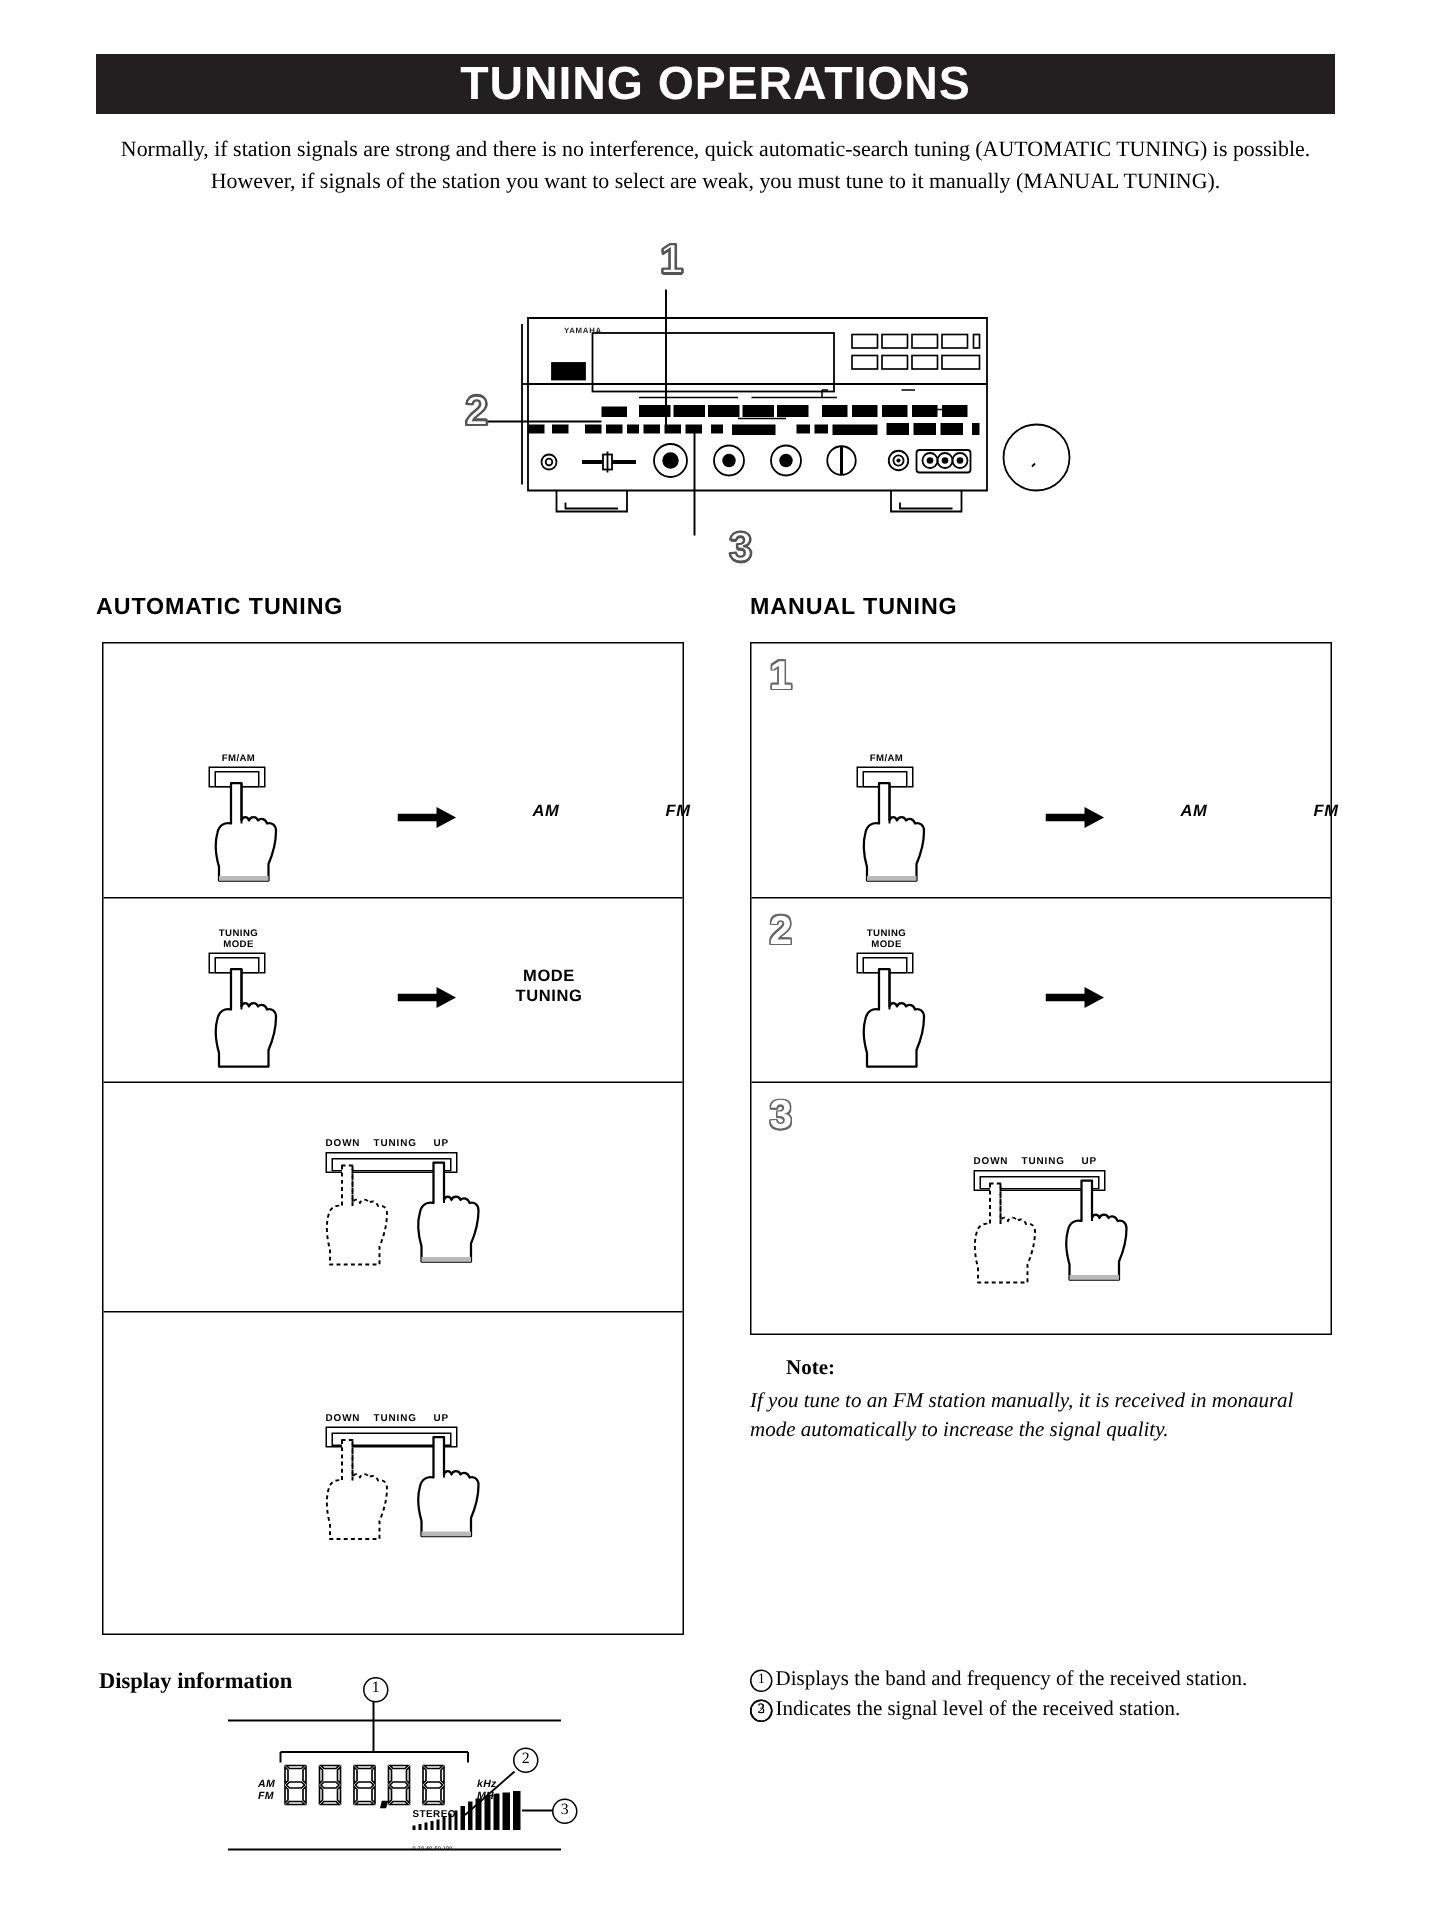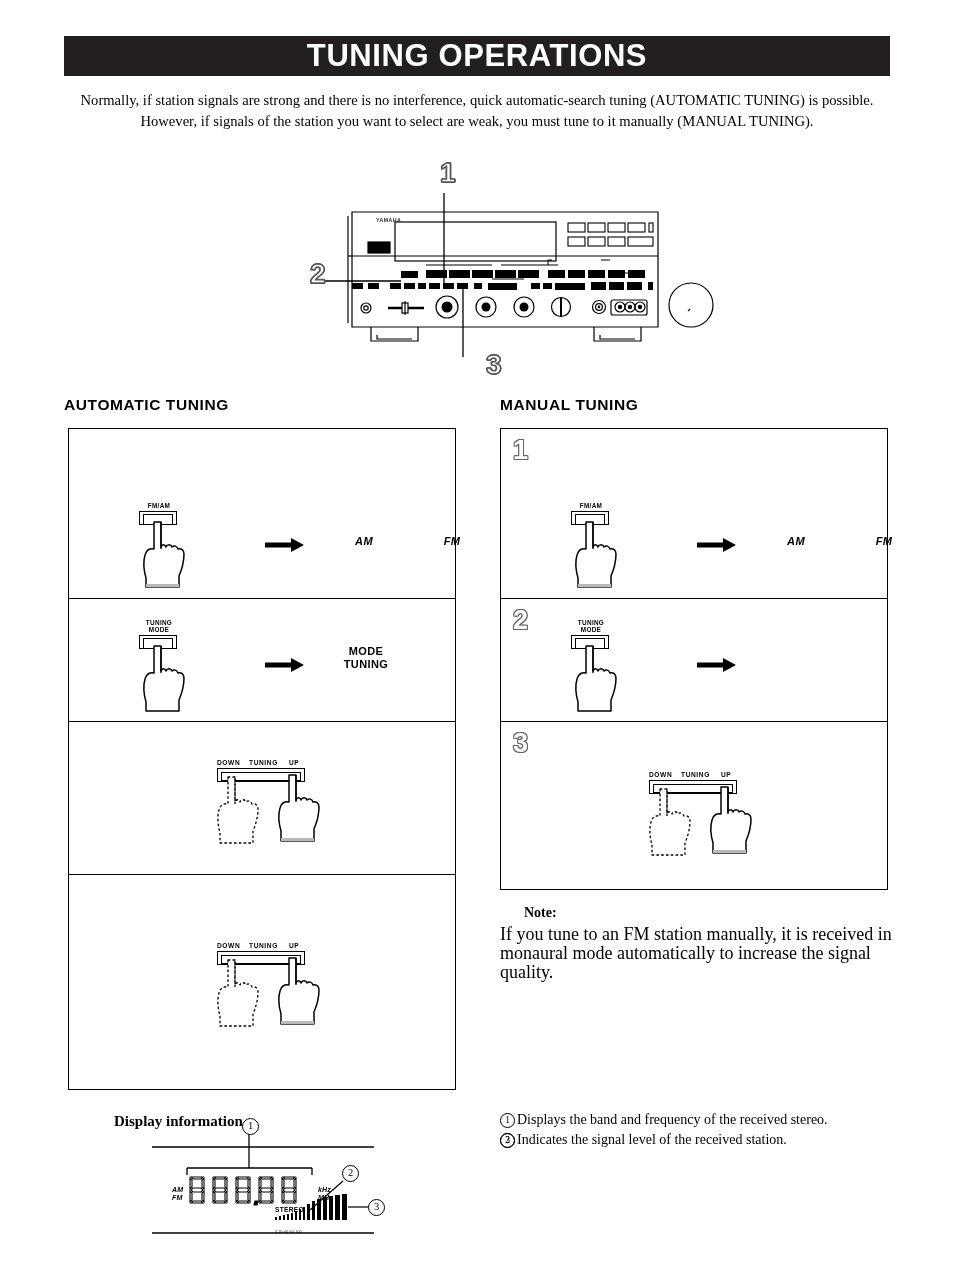--- a/index.html
+++ b/index.html
@@ -133,21 +133,21 @@
 
   
   .note-head{
     position:absolute;
     font-family:"Liberation Serif", serif;
     font-weight:bold;font-size:14px;margin-left:24px;
   }
   .note-body{
     position:absolute;
     font-family:"Liberation Serif", serif;
-    font-size:18px;line-height:19px;
+    font-style:italic;font-size:14px;line-height:19px;
   }
 
   
   .di-head{
     position:absolute;
     font-family:"Liberation Serif", serif;
     font-weight:bold;font-size:15px;
   }
 
   .circnum{
@@ -518,21 +518,21 @@
             </g>
           <rect x="11" y="69" width="33" height="3.2" fill="#b9b9b9" stroke="none"></rect>
         </svg>
       </div>
     </div>
   </div>
 
   <div class="note-head" style="left:500px;top:905px;">Note:</div>
   <div class="note-body" style="left:500px;top:925px;width:392px;">If you tune to an FM station manually, it is received in monaural mode automatically to increase the signal quality.</div>
 
-  <div class="di-head" style="left:66px;top:1113px;margin-left:48px;">Display information</div>
+  <div class="di-head" style="left:66px;top:1113px;">Display information</div>
 
   <div style="position:absolute;left:130px;top:1110px;width:260px;height:135px;">
     
     <div class="circnum" style="left:112px;top:8px;">1</div>
 
     <svg width="260" height="135" viewBox="0 0 260 135">
 
       <g stroke="#000" stroke-width="1.3" fill="none">
         <path d="M22,37 L244,37"></path>
         <path d="M119,23 L119,58"></path>
@@ -624,21 +624,21 @@
     <div class="meter-scale" style="left:145px;top:120px;">0   20   40   60        100</div>
 
     
     <div class="circnum" style="left:212px;top:55px;">2</div>
     <div class="circnum" style="left:238px;top:89px;">3</div>
   </div>
 
   <div class="legend">
     <div class="li">
       <span class="mk">1</span>
-      <span>Displays the band and frequency of the received stereo.</span>
+      <span>Displays the band and frequency of the received station.</span>
     </div>
     <div class="li">
       <span class="mk">2</span>
     </div>
     <div class="li">
       <span class="mk">3</span>
       <span>Indicates the signal level of the received station.</span>
     </div>
   </div>
 

